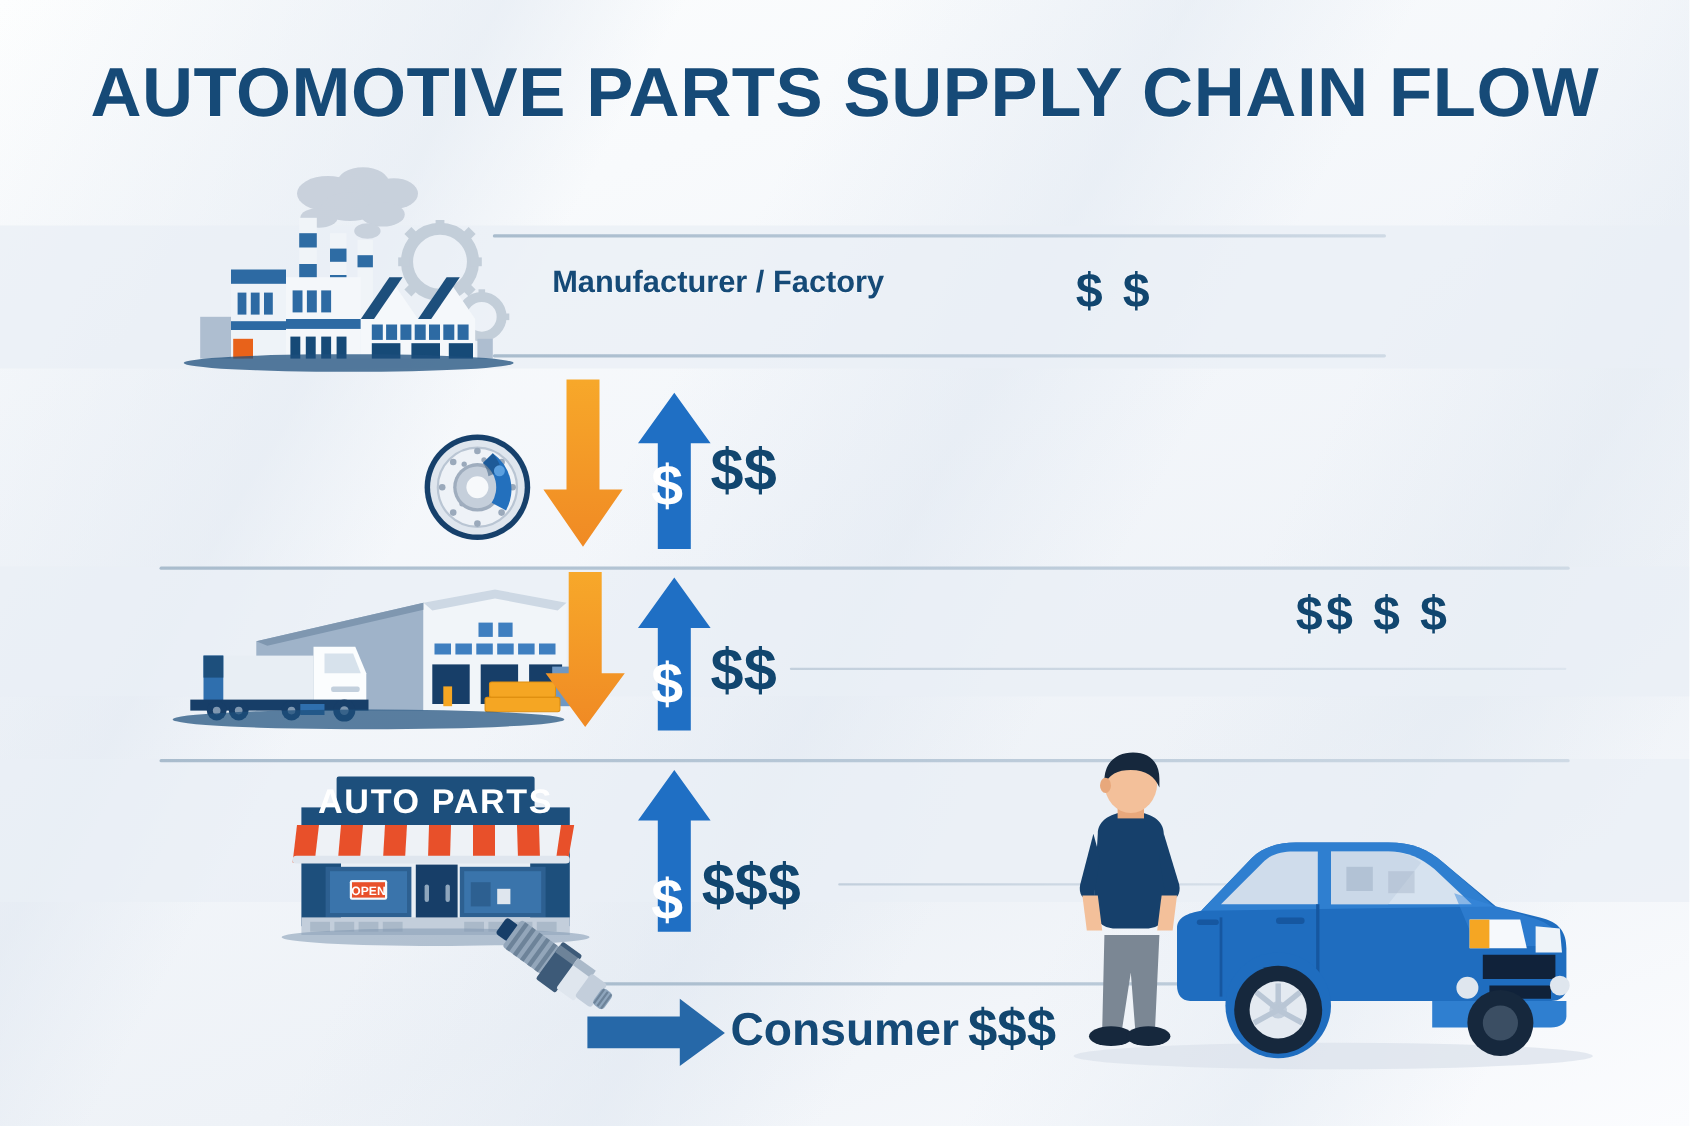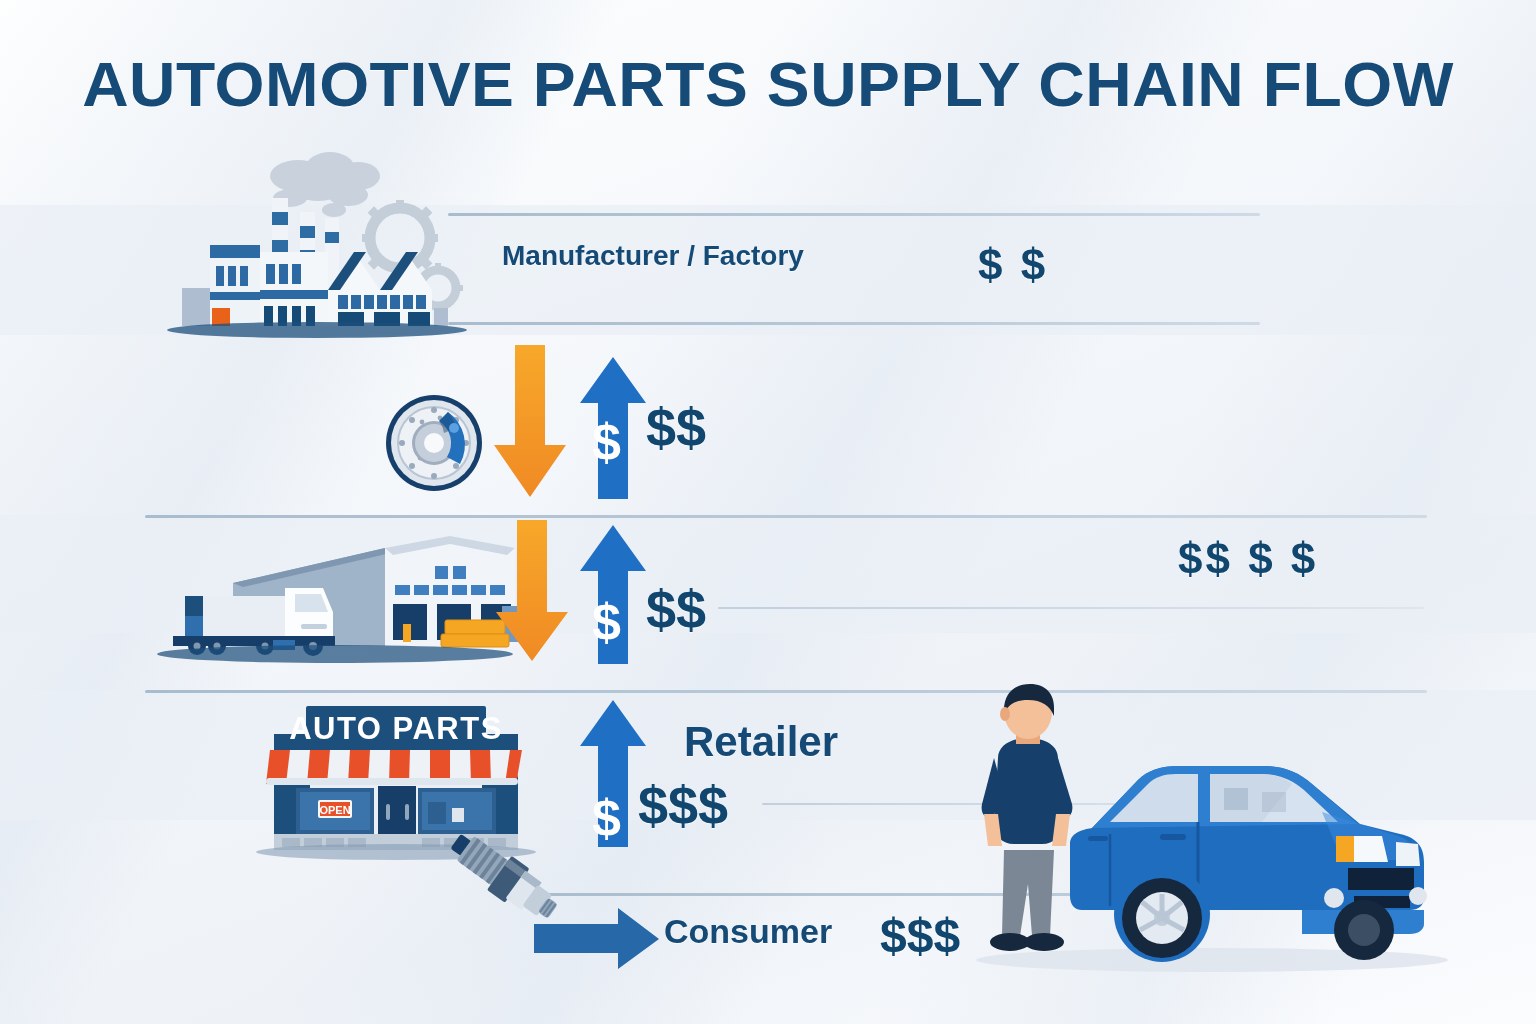--- a/index.html
+++ b/index.html
@@ -394,21 +394,20 @@
     </svg>
   </div>
 
   <div class="arrow" style="left:578px;top:700px;">
     <svg width="70" height="148" viewBox="0 0 70 148">
       <path d="M35 0 L68 46 L50 46 L50 147 L20 147 L20 46 L2 46 Z" fill="#1f6fc4"></path>
     </svg>
   </div>
   <div class="dollar-on-arrow" style="left:592px;top:788px;font-size:52px;">$</div>
 
-  <div class="stage-label" style="left:684px;top:718px;font-size:42px;">Retailer</div>
   <div class="money" style="left:638px;top:774px;font-size:54px;letter-spacing:0px;">$$$</div>
 
   <div style="position:absolute;left:962px;top:684px;">
     <svg width="480" height="292" viewBox="0 0 480 292">
 
       <ellipse cx="250" cy="276" rx="236" ry="12" fill="#dde4ec" opacity=".8"></ellipse>
 
       <path d="M108 200 L108 160 C108 150 118 146 130 144 L176 96 C186 86 200 82 216 82
                L300 82 C322 82 336 88 350 100 L398 140 L438 150 C456 154 462 164 462 178
                L462 214 C462 222 456 226 448 226 L120 226 C112 226 108 220 108 212 Z" fill="#1f6dbf"></path>
@@ -476,16 +475,16 @@
         <ellipse cx="43" cy="30" rx="5" ry="7" fill="#e8a87c"></ellipse>
       </g>
     </svg>
   </div>
 
   <div class="arrow" style="left:534px;top:908px;">
     <svg width="126" height="62" viewBox="0 0 126 62">
       <path d="M0 16 L84 16 L84 0 L125 31 L84 61 L84 45 L0 45 Z" fill="#2668a8"></path>
     </svg>
   </div>
-  <div class="stage-label" style="left:664px;top:912px;font-size:34px;">Consumer</div>
+  <div class="stage-label" style="left:664px;top:912px;font-size:42px;">Consumer</div>
   <div class="money" style="left:880px;top:908px;font-size:48px;letter-spacing:0px;">$$$</div>
 
 </div>
 
 </body></html>

